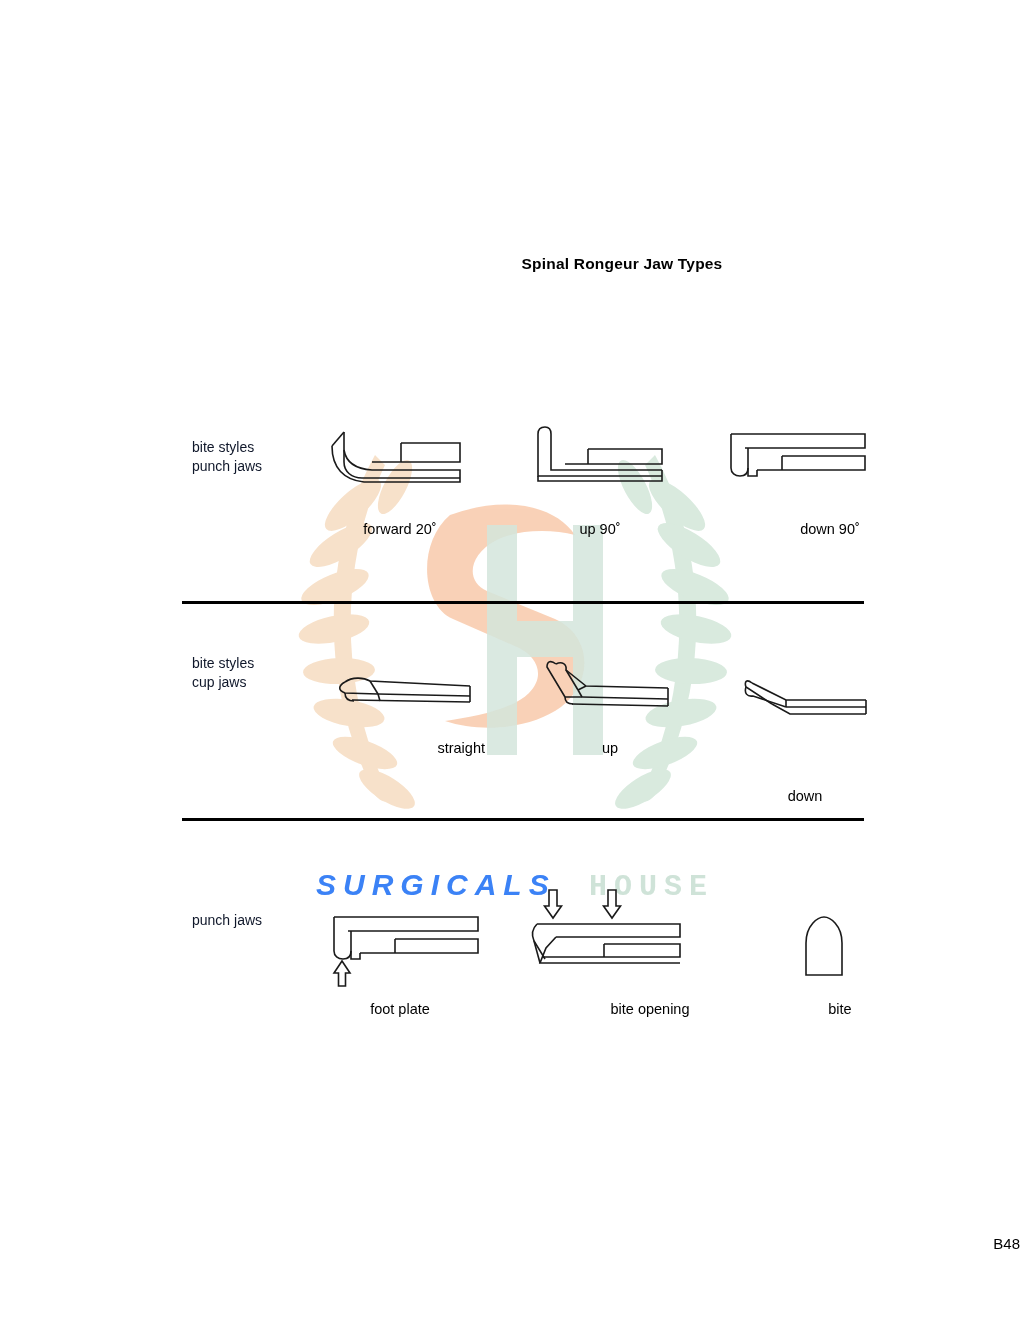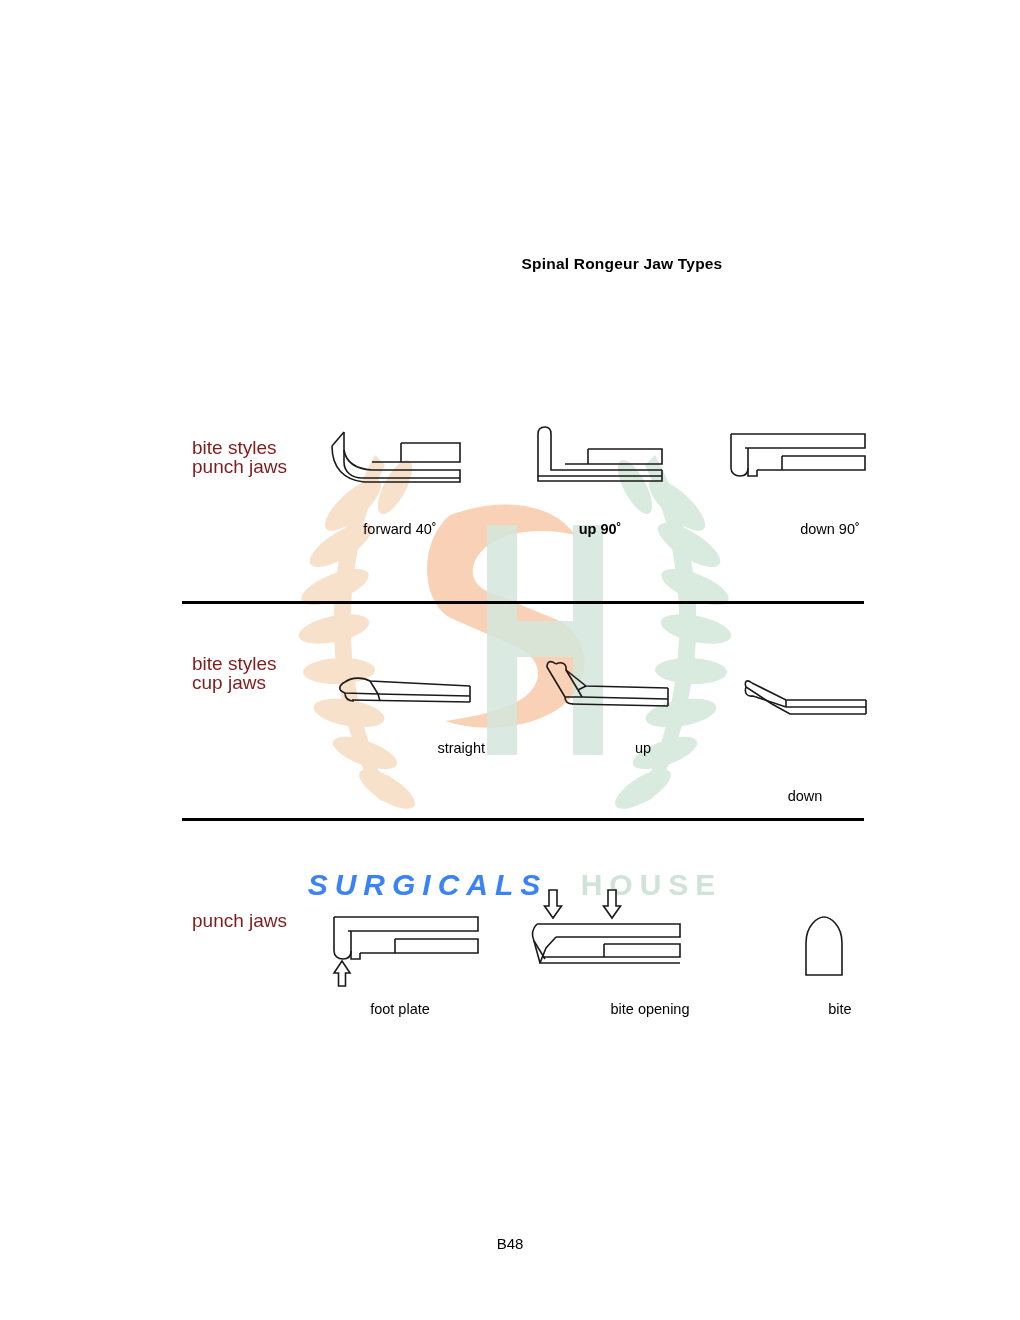--- a/index.html
+++ b/index.html
@@ -73,23 +73,23 @@
     background: #000;
     z-index: 3;
   }
   .rule-1 { top: 601px; }
   .rule-2 { top: 818px; }
 
   
   .row-label {
     position: absolute;
     left: 192px;
-    font-size: 19px;
+    font-size: 14px;
     line-height: 19px;
-    color: #7f1d1d;
+    color: #0f172a;
     z-index: 3;
     white-space: pre-line;
   }
   .row-label-1 { top: 438px; }
   .row-label-2 { top: 654px; }
   .row-label-3 { top: 911px; }
 
   
   .caption {
     position: absolute;
@@ -106,21 +106,21 @@
     inset: 0;
     z-index: 2;
   }
 
   
   .footer {
     position: absolute;
     left: 0;
     top: 1235px;
     width: 1020px;
-    text-align: center;
+    text-align: right;
     font-size: 15px;
     color: #000;
     z-index: 3;
   }
   .footer-inner { display: inline-block; transform: translateX(-0px); }
 </style>
 </head>
 <body>
 
 <div class="page">
@@ -161,21 +161,21 @@
 
         <g opacity="0.9">
           <path d="M195 120 C 250 100, 300 110, 320 140 C 296 134, 262 134, 240 146 C 214 160, 210 186, 232 196 L 300 224 C 336 240, 340 286, 306 312 C 276 334, 226 338, 190 326 C 220 322, 258 314, 274 298 C 290 282, 284 262, 262 252 L 198 224 C 166 210, 162 148, 195 120 Z" fill="#f9cdb0"></path>
           <path d="M232 130 L 262 130 L 262 226 L 318 226 L 318 130 L 348 130 L 348 360 L 318 360 L 318 262 L 262 262 L 262 360 L 232 360 Z" fill="#cfe3d8" opacity="0.85"></path>
         </g>
       </g>
     </svg>
   </div>
   <div class="watermark-text">
     <span class="w-orange">SURGICALS</span>
-    <span style="margin-left:18px;">HOUSE</span>
+    <span style="margin-left:18px;font-family:Liberation Mono, monospace;">HOUSE</span>
   </div>
 
   <div class="title">
     <span class="title-inner">Spinal Rongeur Jaw Types</span>
   </div>
 
   <div class="rule rule-1"></div>
   <div class="rule rule-2"></div>
 
   <div class="row-label row-label-1">bite styles
@@ -275,26 +275,26 @@
           <path d="M608 890 L 608 906 L 603.5 906 L 612 918 L 620.5 906 L 616 906 L 616 890 Z"></path>
         </g>
 
         <g>
           <path d="M806 975 L 806 943 C 806 925, 818 917, 824 917 C 830 917, 842 925, 842 943 L 842 975 Z"></path>
         </g>
       </g>
     </svg>
   </div>
 
-  <div class="caption" style="left:300px; top:521px; width:200px;">forward 40˚</div>
-  <div class="caption" style="left:505px; top:521px; width:190px;font-weight:bold;">up 90˚</div>
+  <div class="caption" style="left:300px; top:521px; width:200px;">forward 20˚</div>
+  <div class="caption" style="left:505px; top:521px; width:190px;">up 90˚</div>
   <div class="caption" style="left:735px; top:521px; width:190px;">down 90˚</div>
 
   <div class="caption" style="left:305px; top:740px; width:180px;text-align:right;">straight</div>
-  <div class="caption" style="left:553px; top:740px; width:180px;">up</div>
+  <div class="caption" style="left:520px; top:740px; width:180px;">up</div>
   <div class="caption" style="left:715px; top:740px; width:180px;margin-top:48px;">down</div>
 
   <div class="caption" style="left:305px; top:1001px; width:190px;">foot plate</div>
   <div class="caption" style="left:555px; top:1001px; width:190px;">bite opening</div>
   <div class="caption" style="left:765px; top:1001px; width:150px;">bite</div>
 
   <div class="footer">
     <span class="footer-inner">B48</span>
   </div>
 

